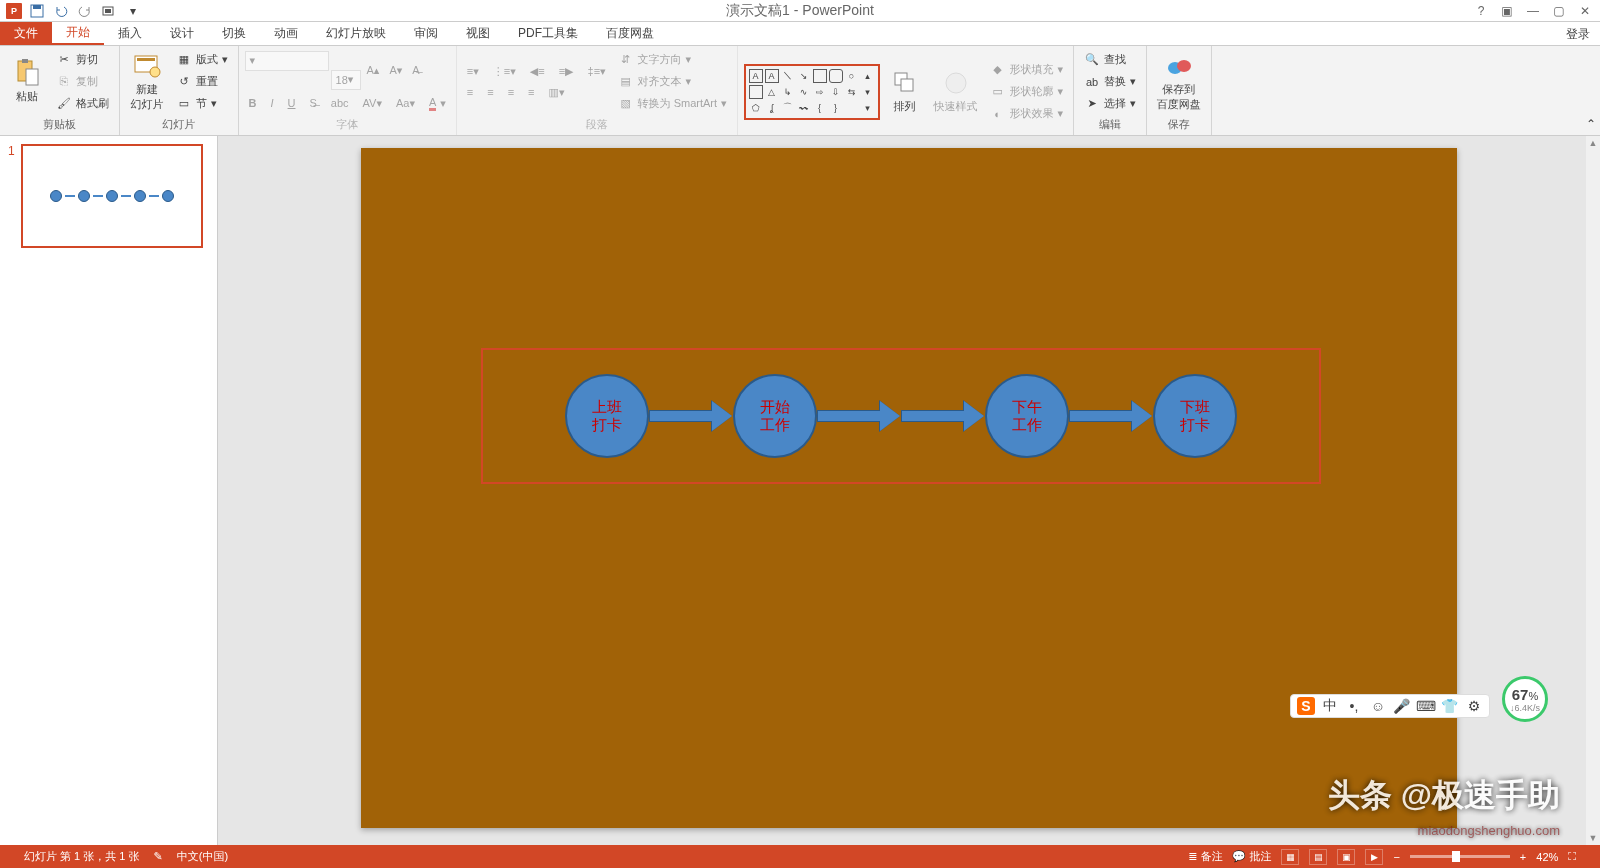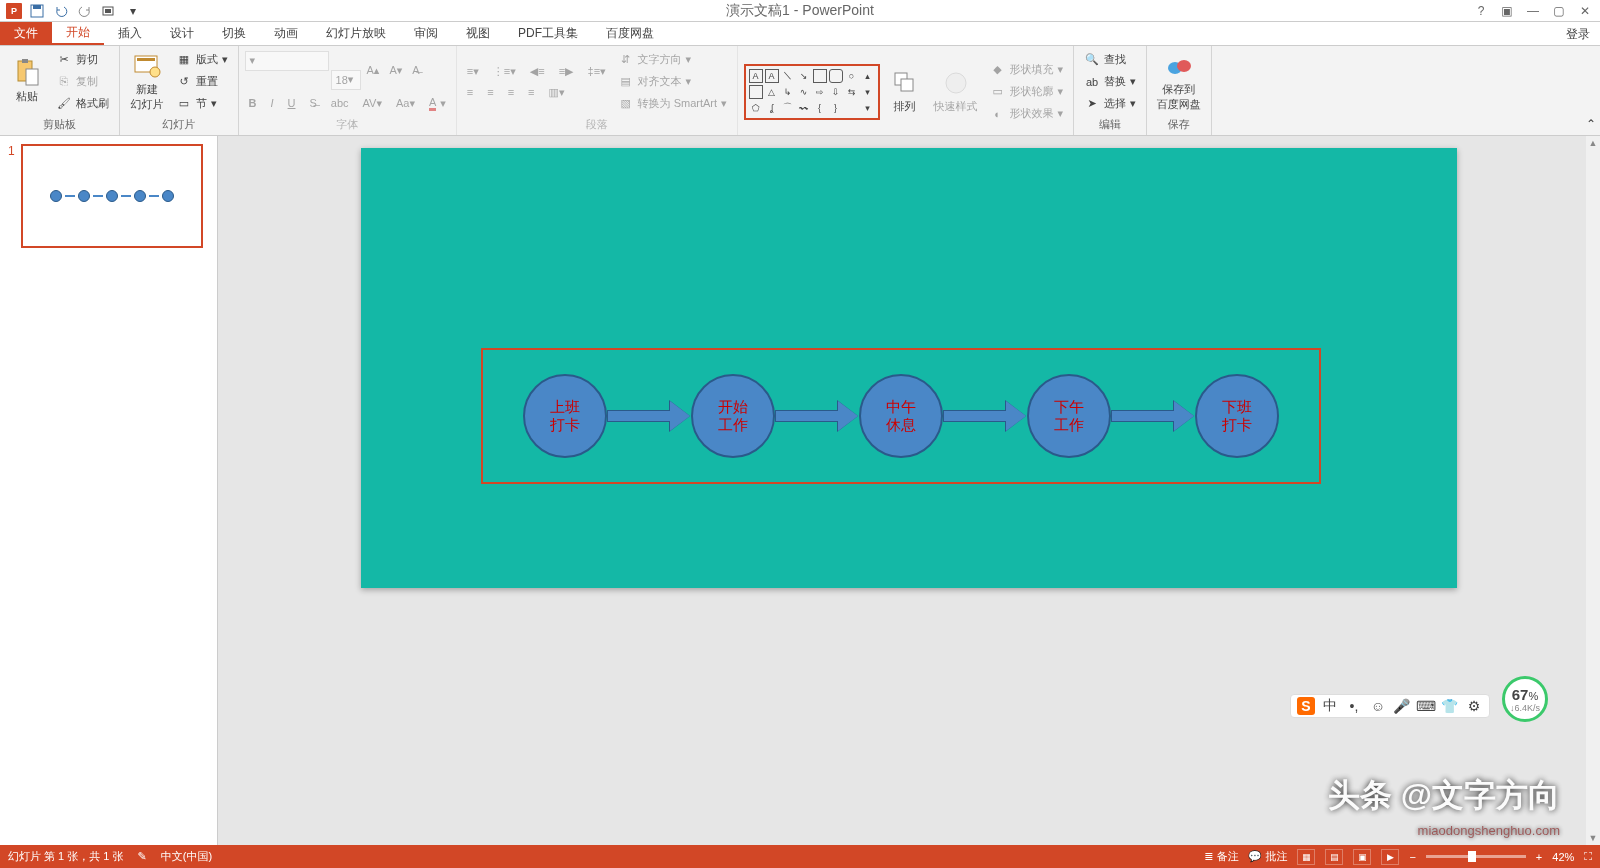--- a/index.html
+++ b/index.html
@@ -50,31 +50,31 @@
 .thumb { width: 182px; height: 104px; border: 2px solid #d24726; background: #fff; display: flex; align-items: center; justify-content: center; }
 .thumb-chain { display: flex; align-items: center; gap: 3px; }
 .tc-circle { width: 12px; height: 12px; border-radius: 50%; background: #4a87c7; border: 1px solid #2a5a8a; }
 .tc-line { width: 10px; height: 2px; background: #4a87c7; }
 
 .editor { flex: 1; background: #e6e6e6; position: relative; overflow: hidden; }
 .scrollbar-v { position: absolute; right: 0; top: 0; bottom: 0; width: 14px; background: #f0f0f0; }
 .scrollbar-v .sb-up, .scrollbar-v .sb-down { height: 14px; display:flex; align-items:center; justify-content:center; font-size:9px; color:#888; cursor:pointer; }
 .scrollbar-v .sb-down { position:absolute; bottom:0; left:0; right:0; }
 
-.slide { position: absolute; left: 50%; top: 12px; transform: translateX(-50%); width: 1096px; height: 440px; background: #14b8a6; box-shadow: 0 2px 6px rgba(0,0,0,0.3); }
+.slide { position: absolute; left: 50%; top: 12px; transform: translateX(-50%); width: 1096px; height: 680px; background: #a16207; box-shadow: 0 2px 6px rgba(0,0,0,0.3); }
 
 .flow-box { position: absolute; left: 120px; top: 200px; width: 840px; height: 136px; border: 2px solid #d24726; display: flex; align-items: center; justify-content: center; gap: 0; padding: 0 20px; }
 .fc-circle { width: 84px; height: 84px; border-radius: 50%; background: #4a87c7; border: 2px solid #2a5a8a; display: flex; align-items: center; justify-content: center; color: #c00; font-size: 15px; text-align: center; line-height: 1.2; }
 .fc-arrow { width: 84px; height: 24px; position: relative; }
 .fc-arrow .shaft { position: absolute; left: 0; top: 6px; width: 64px; height: 12px; background: #4a87c7; border: 1px solid #2a5a8a; border-right: none; }
 .fc-arrow .head { position: absolute; left: 63px; top: -3px; width: 0; height: 0; border-top: 15px solid transparent; border-bottom: 15px solid transparent; border-left: 20px solid #4a87c7; }
 .fc-arrow .head::before { content:''; position:absolute; left:-21px; top:-16px; border-top:16px solid transparent; border-bottom:16px solid transparent; border-left:21px solid #2a5a8a; z-index:-1; }
 
 
-.statusbar { position: absolute; bottom: 0; left: 0; right: 0; height: 23px; background: #d24726; color: #fff; display: flex; align-items: center; font-size: 11px; padding: 0 8px; justify-content: space-between; }
+.statusbar { position: absolute; bottom: 0; left: 0; right: 0; height: 23px; background: #d24726; color: #fff; display: flex; align-items: center; font-size: 11px; padding: 0 24px; justify-content: space-between; }
 .statusbar .left { display: flex; gap: 14px; align-items: center; }
 .statusbar .right { display: flex; gap: 10px; align-items: center; }
 .statusbar .vbtn { width: 18px; height: 16px; border: 1px solid rgba(255,255,255,0.3); display: flex; align-items: center; justify-content: center; cursor: pointer; font-size: 9px; }
 .zoom-slider { width: 100px; height: 3px; background: rgba(255,255,255,0.5); position: relative; }
 .zoom-thumb { position: absolute; left: 42px; top: -4px; width: 8px; height: 11px; background: #fff; }
 
 
 .watermark1 { position: absolute; right: 40px; bottom: 50px; font-size: 32px; font-weight: bold; color: #fff; text-shadow: 0 0 6px #000; opacity: 0.85; pointer-events: none; }
 .watermark2 { position: absolute; right: 40px; bottom: 30px; font-size: 13px; color: #7f1d1d; text-shadow: 0 0 4px #000; opacity: 0.7; pointer-events: none; }
 
@@ -379,22 +379,20 @@
         <div class="fc-arrow">
             <div class="shaft"></div>
             <div class="head"></div>
           </div>
         <div class="fc-circle" style="white-space:pre-line">开始
 工作</div>
         <div class="fc-arrow">
             <div class="shaft"></div>
             <div class="head"></div>
           </div>
-        <div class="fc-circle" style="white-space:pre-line">中午
-休息</div>
         <div class="fc-arrow">
             <div class="shaft"></div>
             <div class="head"></div>
           </div>
         <div class="fc-circle" style="white-space:pre-line">下午
 工作</div>
         <div class="fc-arrow">
             <div class="shaft"></div>
             <div class="head"></div>
           </div>
@@ -440,14 +438,14 @@
   <div class="ime-ico">🎤</div>
   <div class="ime-ico">⌨</div>
   <div class="ime-ico">👕</div>
   <div class="ime-ico">⚙</div>
 </div>
 <div class="speed-badge">
   <div><span class="n">67</span><span>%</span></div>
   <div style="font-size:9px;color:#888">↓<span>6.4K/s</span></div>
 </div>
 
-<div class="watermark1">头条 @文字方向</div>
+<div class="watermark1">头条 @极速手助</div>
 <div class="watermark2">miaodongshenghuo.com</div>
 
 </body></html>

